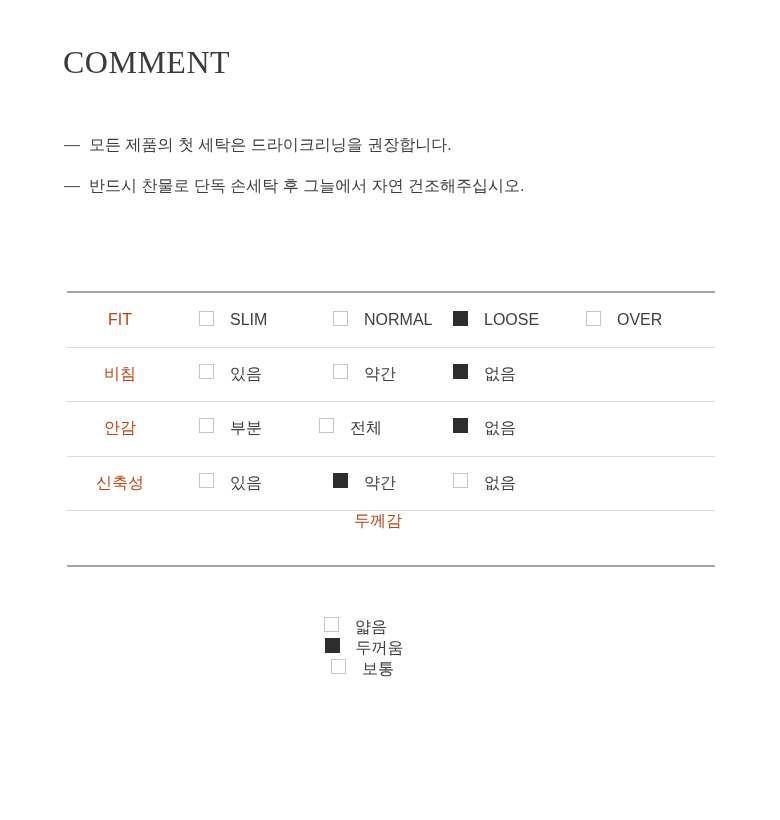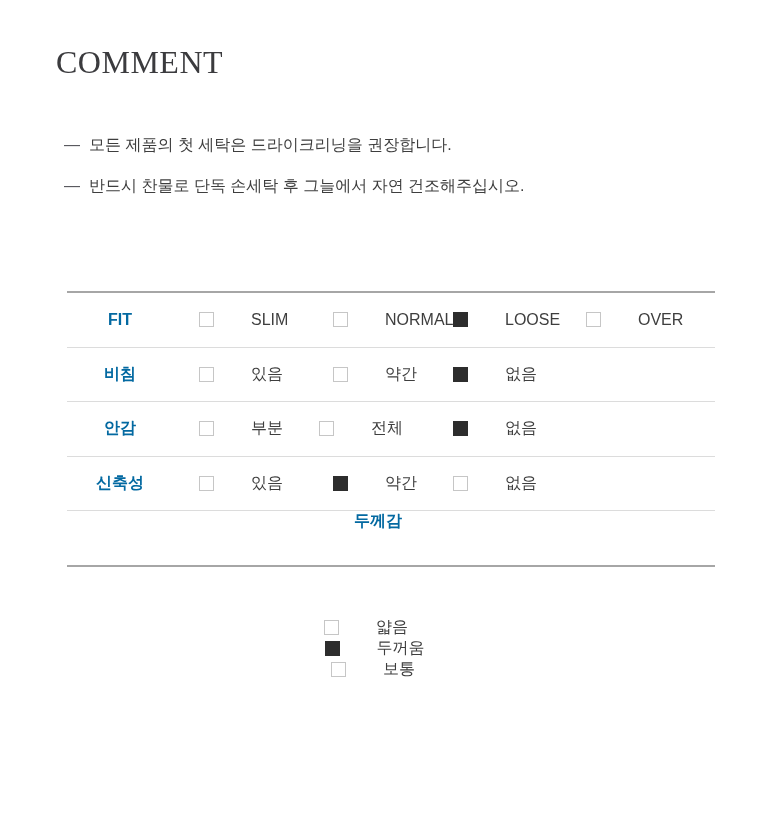--- a/index.html
+++ b/index.html
@@ -1,37 +1,37 @@
 <!DOCTYPE html>
 <html style="--title-color: #3b3b3e; --text-color: #3e3e3e; --outer-line: #a6a6a6; --inner-line: #dcdcdc; --box-border: #c6c6c6; --box-fill: #2d2d2d;"><head>
 <meta charset="utf-8">
 <style>
   html,body{margin:0;padding:0;background:#ffffff;}
   .page{
     position:relative;width:780px;height:820px;background:#ffffff;overflow:hidden;
     font-family:"Liberation Sans","DejaVu Sans",sans-serif;color:#3e3e3e;
   }
   .title{
-    position:absolute;left:56px;top:44px;margin:0;
+    position:absolute;left:63px;top:44px;margin:0;
     font-family:"Liberation Serif","DejaVu Serif",serif;
     font-size:32px;line-height:36px;font-weight:500;
     color:var(--title-color,#3b3b3e);letter-spacing:0.5px;
   }
   .notes{position:absolute;left:64px;top:135px;}
   .note{display:flex;align-items:center;height:20px;margin-bottom:21px;font-size:16px;color:var(--text-color,#3e3e3e);}
   .note .dash{margin-right:9px;color:#55555a;}
   .spec-table{
     position:absolute;left:67px;top:291px;width:648px;
     border-top:2px solid var(--outer-line,#a6a6a6);
     border-bottom:2px solid var(--outer-line,#a6a6a6);
   }
   .spec-row{display:flex;align-items:center;height:53.5px;border-bottom:1px solid var(--inner-line,#dcdcdc);}
   .spec-row:last-child{border-bottom:none;flex-direction:column;}
-  .spec-label{flex:0 0 106px;margin-right:26px;text-align:center;font-weight:bold;font-size:16px;color:#0369a1;}
-  .spec-opt{display:flex;align-items:center;gap:21px;}
+  .spec-label{flex:0 0 106px;margin-right:26px;text-align:center;font-weight:normal;font-size:16px;color:#c2410c;}
+  .spec-opt{display:flex;}
   .opt-0{width:134px}.opt-1{width:120px}.opt-2{width:133px}.opt-3{flex:1}
   .checkbox{
     flex:0 0 15px;width:15px;height:15px;box-sizing:border-box;
     border:1px solid var(--box-border,#c6c6c6);background:#ffffff;
   }
   .checkbox.checked{background:var(--box-fill,#2d2d2d);border-color:var(--box-fill,#2d2d2d);}
   .opt-label{margin-left:16px;font-size:16px;color:var(--text-color,#3e3e3e);white-space:nowrap;}
 </style>
 </head>
 <body>

